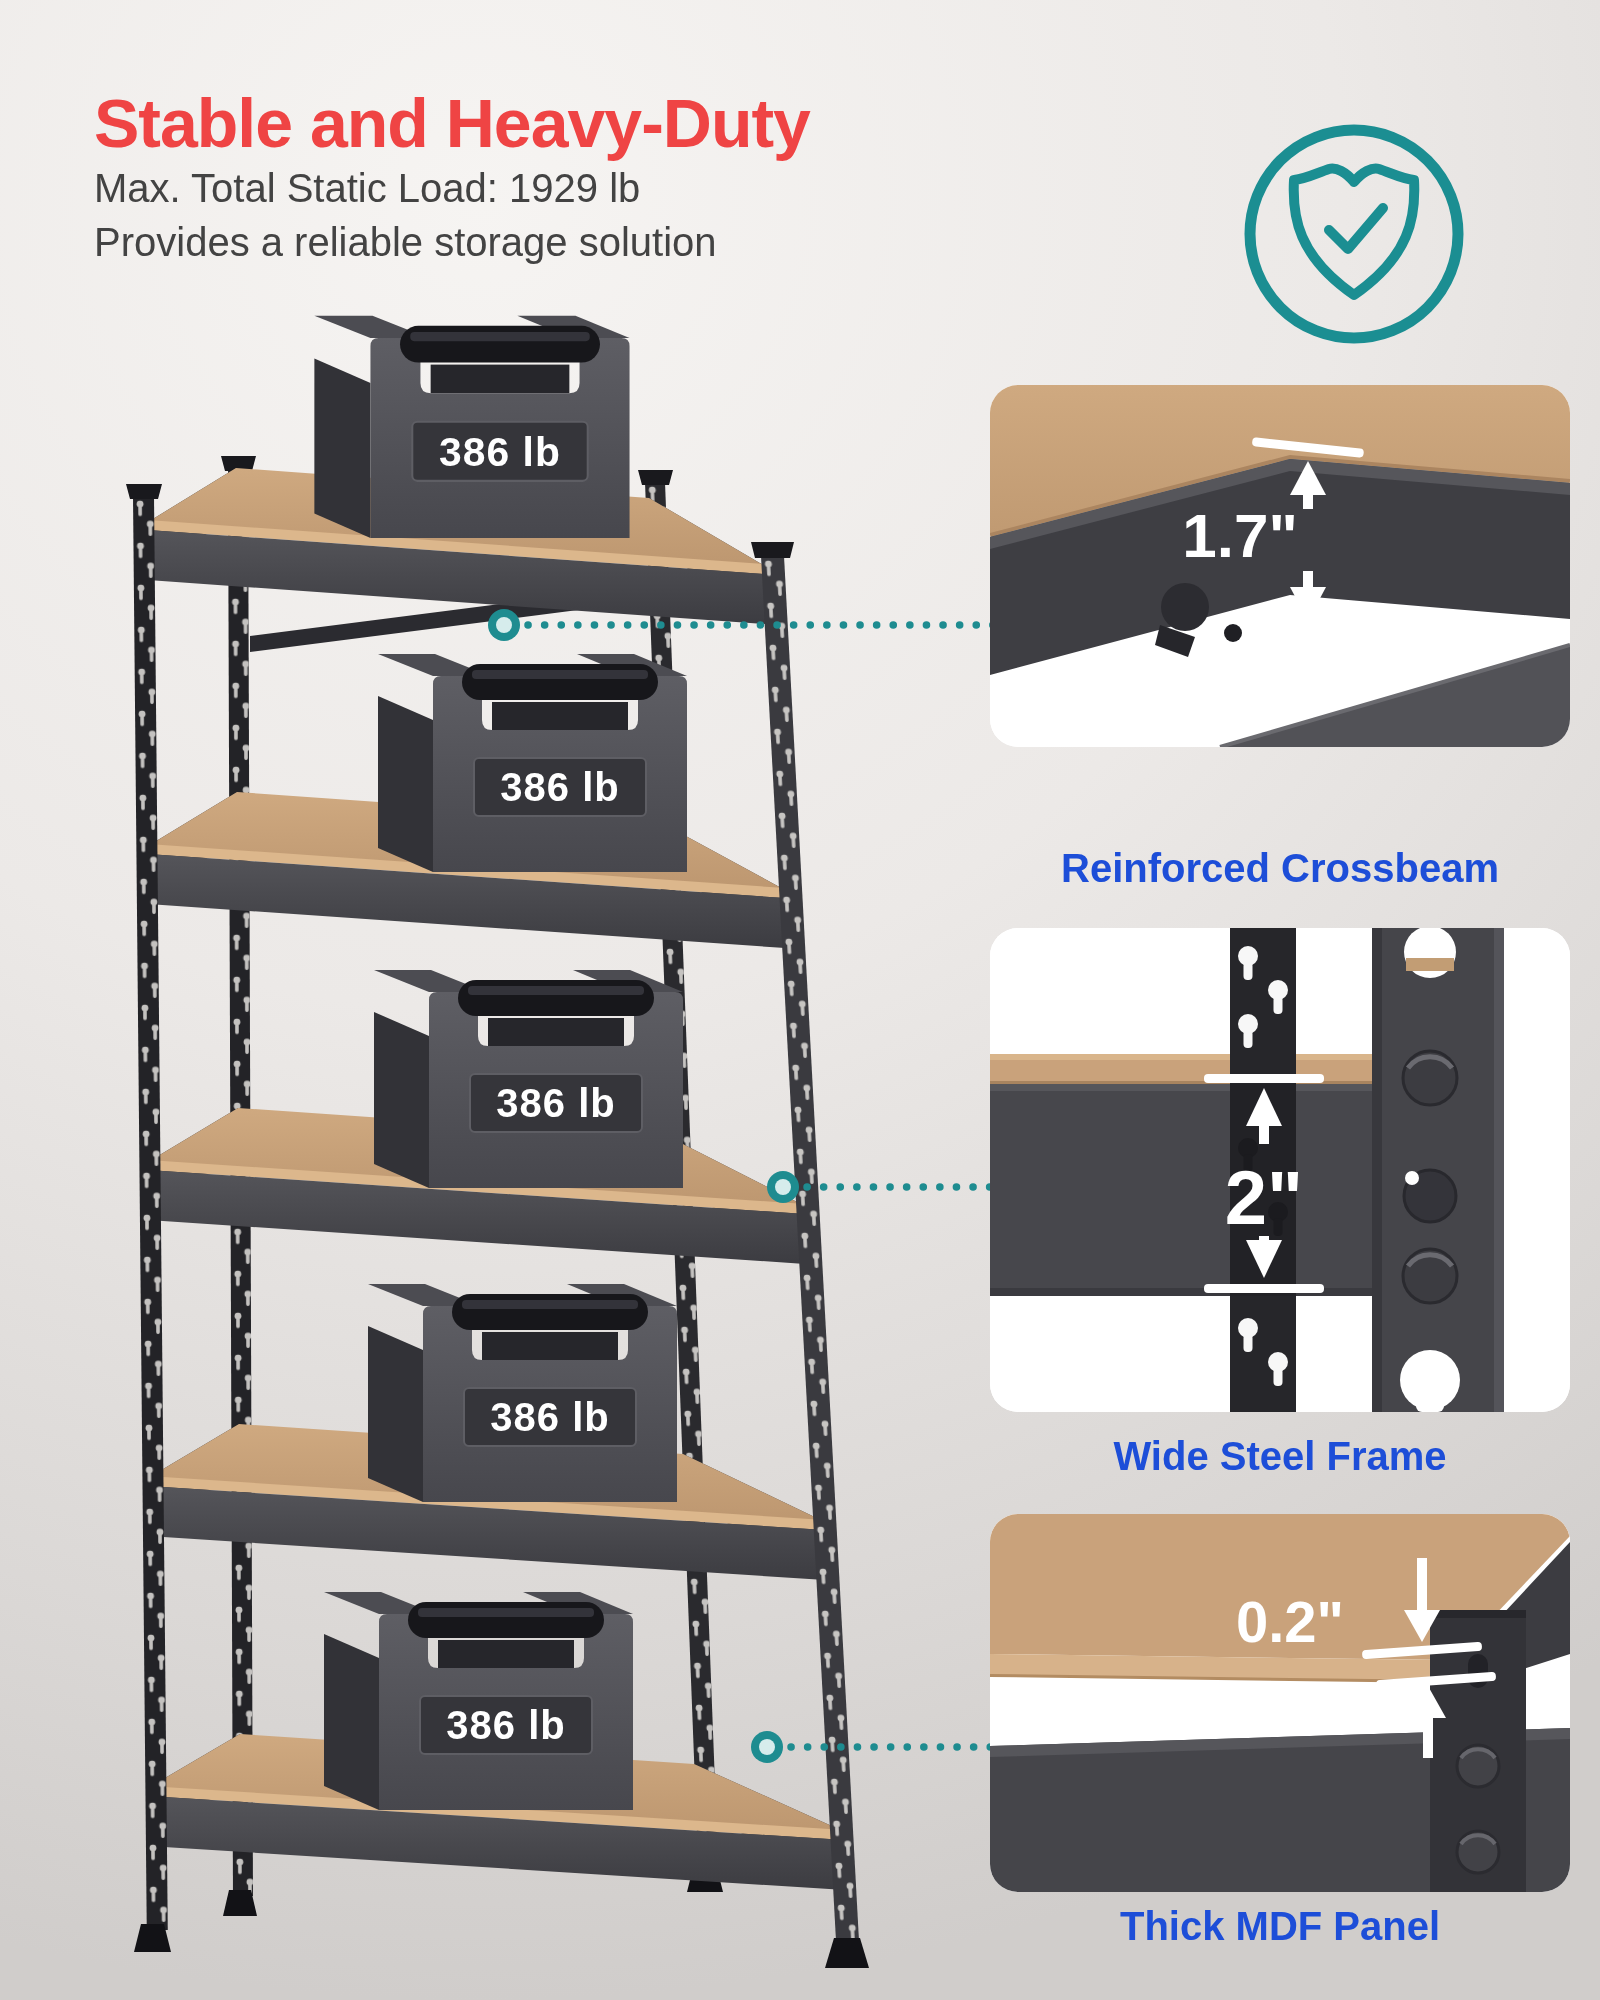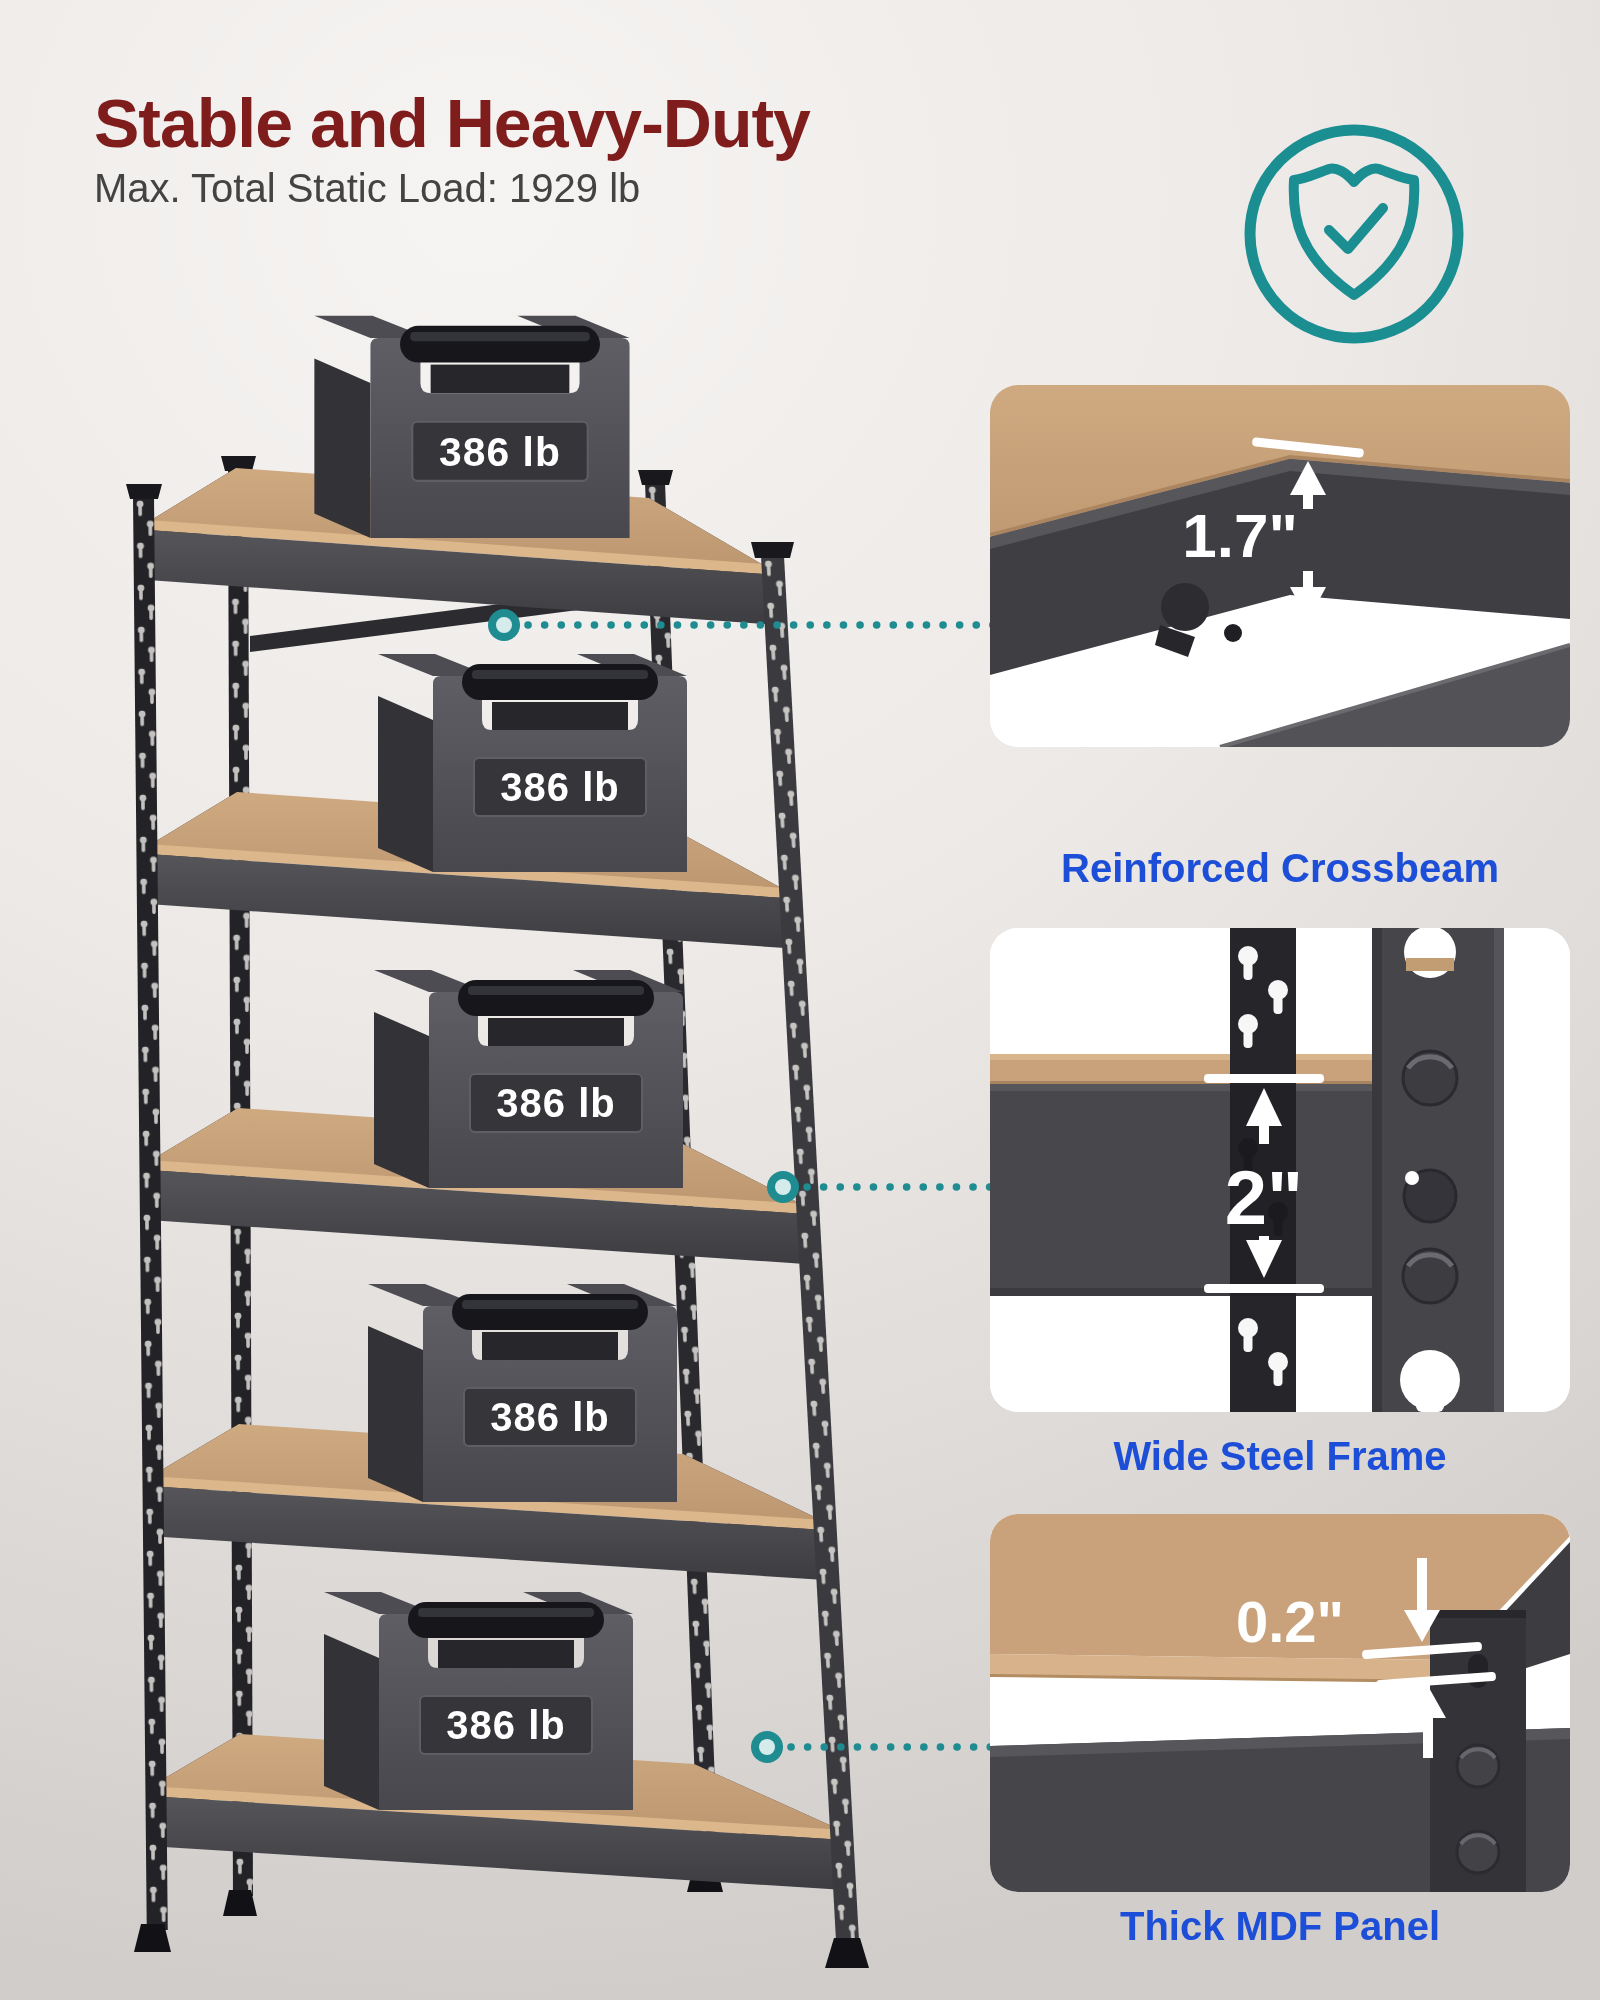--- a/index.html
+++ b/index.html
@@ -2,21 +2,21 @@
 <html><head>
 <meta charset="utf-8">
 <style>
   html,body{margin:0;padding:0;}
   body{
     width:1600px;height:2000px;position:relative;overflow:hidden;
     font-family:"Liberation Sans", sans-serif;
     background:radial-gradient(120% 90% at 30% 10%, #f6f4f2 0%, #ece9e7 45%, #dbd8d6 80%, #d0cdcb 100%);
   }
   .hdr{position:absolute;left:94px;top:84px;z-index:3;}
-  .hdr h1{margin:0;font-size:68px;font-weight:700;letter-spacing:-1px;color:#7f1d1d;}
+  .hdr h1{margin:0;font-size:68px;font-weight:700;letter-spacing:-1px;color:#ef4444;}
   .hdr .sub{font-size:40px;line-height:1.34;color:#434343;font-weight:400;}
   .badge{position:absolute;left:1236px;top:116px;width:236px;height:236px;z-index:3;}
   .stage{position:absolute;left:0;top:0;width:1600px;height:2000px;z-index:1;}
   .card{position:absolute;left:990px;width:580px;border-radius:28px;overflow:hidden;z-index:2;background:#fff;}
   .card svg{display:block;}
   #card1{top:385px;height:362px;}
   #card2{top:928px;height:484px;}
   #card3{top:1514px;height:378px;}
   .callout-label{
     position:absolute;left:990px;width:580px;height:50px;z-index:3;
@@ -27,20 +27,21 @@
   .wt-text{font-family:"Liberation Sans",sans-serif;font-size:40px;font-weight:700;fill:#ffffff;letter-spacing:1px;text-anchor:middle;}
   .meas{font-family:"Liberation Sans",sans-serif;font-weight:700;fill:#ffffff;text-anchor:middle;}
 </style>
 </head>
 <body>
 
 <div class="hdr">
   <h1>Stable and Heavy-Duty</h1>
   <div class="sub">
     <div>Max. Total Static Load: 1929 lb</div>
+    <div>Provides a reliable storage solution</div>
   </div>
 </div>
 
 <svg class="badge" viewBox="0 0 236 236">
   <circle cx="118" cy="118" r="104" fill="none" stroke="#1b8e92" stroke-width="11"></circle>
   <path d="M118,66 C110,56 100,51 93,53 C81,57 69,63 58,64 C56,101 62,140 118,179 C174,140 180,101 178,64 C167,63 155,57 143,53 C136,51 126,56 118,66 Z" fill="none" stroke="#1b8e92" stroke-width="10" stroke-linejoin="round"></path>
   <path d="M93,114 L112,133 L147,92" fill="none" stroke="#1b8e92" stroke-width="10" stroke-linecap="round" stroke-linejoin="round"></path>
 </svg>
 
 <svg class="stage" viewBox="0 0 1600 2000">

